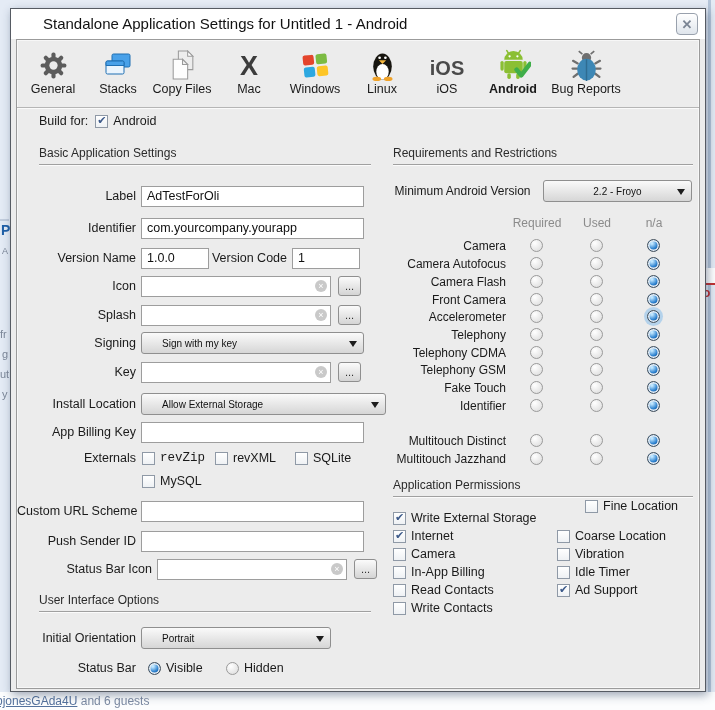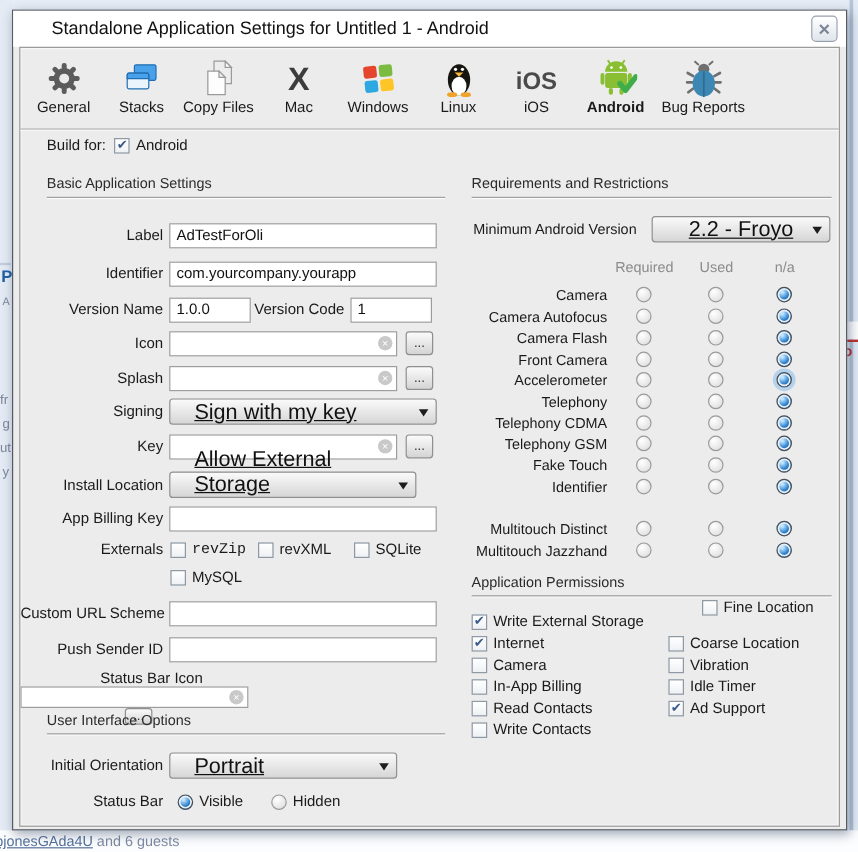--- a/index.html
+++ b/index.html
@@ -49,22 +49,22 @@
   .iwrap { position:relative; height:21px; }
   .iwrap .tin { width:100%; height:100%; padding-right:18px; }
   .clear-ic { position:absolute; right:4px; top:50%; transform:translateY(-50%); width:12px; height:12px;
               border-radius:50%; background:#c9c9c9; color:#fff; font-size:9px; line-height:12px;
               text-align:center; cursor:default; }
   .clear-ic::before { content:"×"; }
   .browse { width:23px; height:20px; margin-left:7px; border:1px solid #8f8f8f; border-radius:3px;
             background:linear-gradient(#fbfbfb,#d4d4d4); font-size:11px; color:#333;
             display:flex; align-items:center; justify-content:center; cursor:default; }
   .dd { height:22px; border:1px solid #8f8f8f; border-radius:3px; background:linear-gradient(#fafafa,#d6d6d6);
-        display:flex; align-items:center; padding:0 18px 0 20px; font-size:18px; color:#111;
-        position:relative; cursor:default;text-decoration:underline; }
+        display:flex; align-items:center; padding:0 18px 0 20px; font-size:10px; color:#111;
+        position:relative; cursor:default; }
   .dd.centered { justify-content:center; padding-left:18px; }
   .dd .arr { position:absolute; right:6px; top:8px; width:0; height:0;
              border-left:4.5px solid transparent; border-right:4.5px solid transparent; border-top:6px solid #1d1d1d; }
   .cb { width:13px; height:13px; border:1px solid #8f99a6; background:linear-gradient(#ffffff,#eef1f4);
         display:inline-flex; align-items:center; justify-content:center; flex:none;
         font-size:11px; color:#3d5a8a; cursor:default; }
   .cb.checked::before { content:"✔"; margin-top:-1px; }
   .cblabel { font-size:12.5px; color:#1a1a1a; margin-left:5px; white-space:nowrap; }
   .radio { width:13px; height:13px; border-radius:50%; border:1px solid #9a9a9a; flex:none;
            background:radial-gradient(circle at 35% 30%, #ffffff, #d9d9d9); cursor:default; }
@@ -296,21 +296,21 @@
       <span class="flabel">Key</span>
       <span class="iwrap" style="width:190px;">
         <input class="tin" readonly="" value="" style="">
         <span class="clear-ic"></span>
       </span>
       <span class="browse">...</span>
     </div>
 
     <div class="row" style="left:0;top:353px;">
       <span class="flabel">Install Location</span>
-      <span class="dd" style="width:206px;align-items:flex-end;">
+      <span class="dd" style="width:245px;">
         <span>Allow External Storage</span>
         <span class="arr"></span>
       </span>
     </div>
 
     <div class="row" style="left:0;top:381px;">
       <span class="flabel">App Billing Key</span>
       <input class="tin" style="width: 223px;" readonly="" value="">
     </div>
 
@@ -333,21 +333,21 @@
     <div class="row" style="left:0;top:460px;">
       <span class="flabel">Custom URL Scheme</span>
       <input class="tin" style="width: 223px;" readonly="" value="">
     </div>
 
     <div class="row" style="left:0;top:490px;">
       <span class="flabel">Push Sender ID</span>
       <input class="tin" style="width: 223px;" readonly="" value="">
     </div>
 
-    <div class="row" style="left:0;top:518px;flex-direction:column;">
+    <div class="row" style="left:16px;top:518px;">
       <span class="flabel">Status Bar Icon</span>
       <span class="iwrap" style="width:190px;">
         <input class="tin" readonly="" value="" style="">
         <span class="clear-ic"></span>
       </span>
       <span class="browse">...</span>
     </div>
 
     <div class="section" style="left:22px;top:553px;width:332px;">
       <span class="stext">User Interface Options</span>

